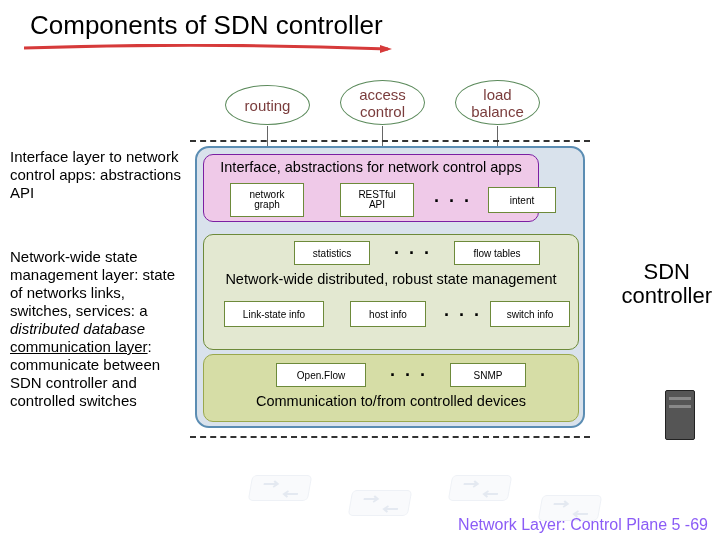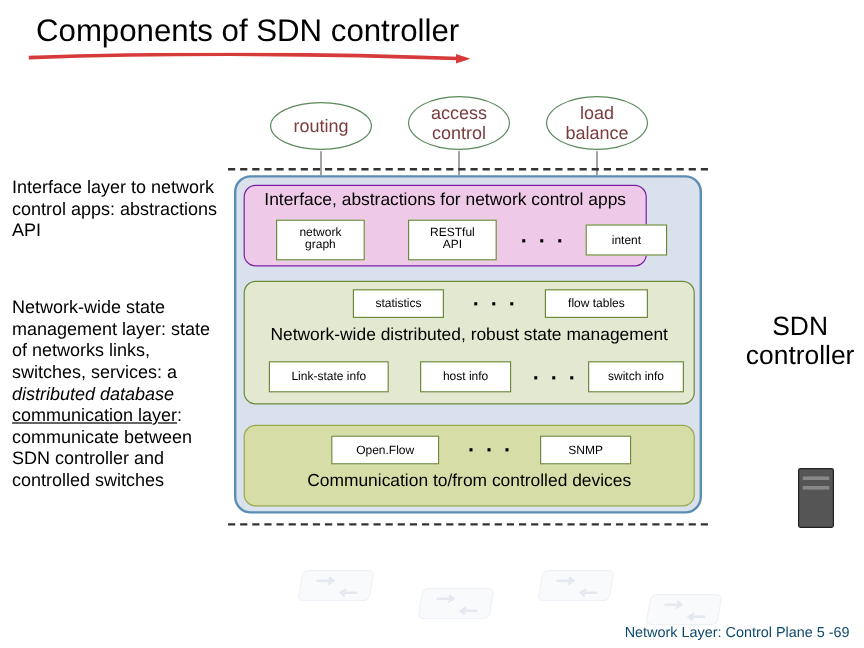--- a/index.html
+++ b/index.html
@@ -89,21 +89,21 @@
     position: absolute;
     border-radius: 10px;
     border-style: solid;
   }
   .panel-iface {
     left: 6px; top: 6px; width: 336px; height: 68px;
     background: #efc9e8;
     border: 1px solid #7b1fa2;
   }
   .panel-state {
-    left: 6px; top: 86px; width: 376px; height: 103px;
+    left: 6px; top: 86px; width: 376px; height: 116px;
     background: #e3e8d1;
     border: 1px solid #6d8a3a;
   }
   .panel-comm {
     left: 6px; top: 206px; width: 376px; height: 68px;
     background: #d6dda6;
     border: 1px solid #9aa84d;
   }
   .panel-caption {
     text-align: center;
@@ -176,22 +176,22 @@
   .g1 { left: 250px; top: 475px; }
   .g2 { left: 350px; top: 490px; }
   .g3 { left: 450px; top: 475px; }
   .g4 { left: 540px; top: 495px; }
   .ghost svg { position:absolute; left:8px; top:3px; }
 
   .footer {
     position: absolute;
     right: 12px;
     bottom: 6px;
-    font-size: 12px;
-    color: #0c4a6e;
+    font-size: 16px;
+    color: #8b5cf6;
   }
 </style>
 </head>
 <body>
 
 <div class="title">Components of SDN controller</div>
 <div class="underline">
   <svg width="370" height="10" viewBox="0 0 370 10">
     <path d="M2 4 Q 180 -2 366 5" stroke="#d63a3a" stroke-width="3" fill="none"></path>
     <path d="M358 1 L370 5 L358 9" fill="#d63a3a"></path>

